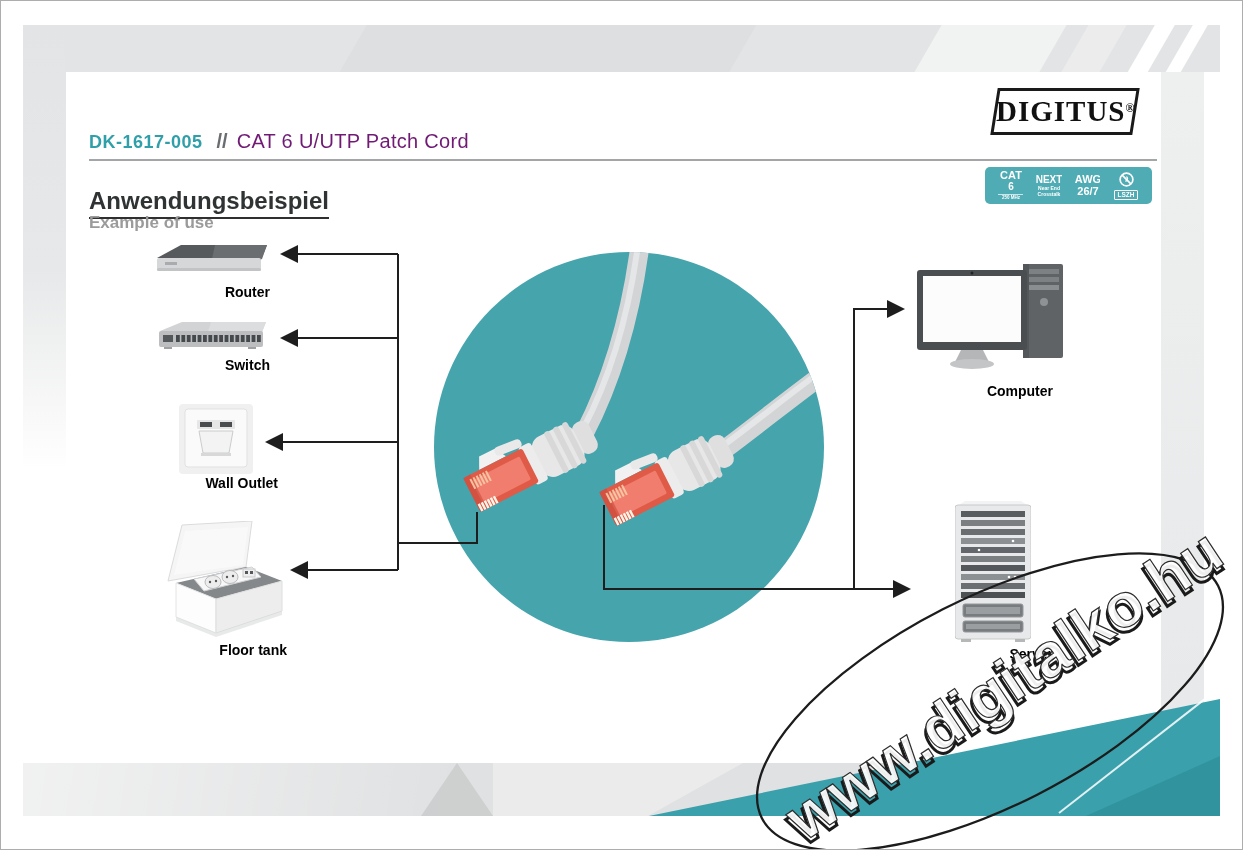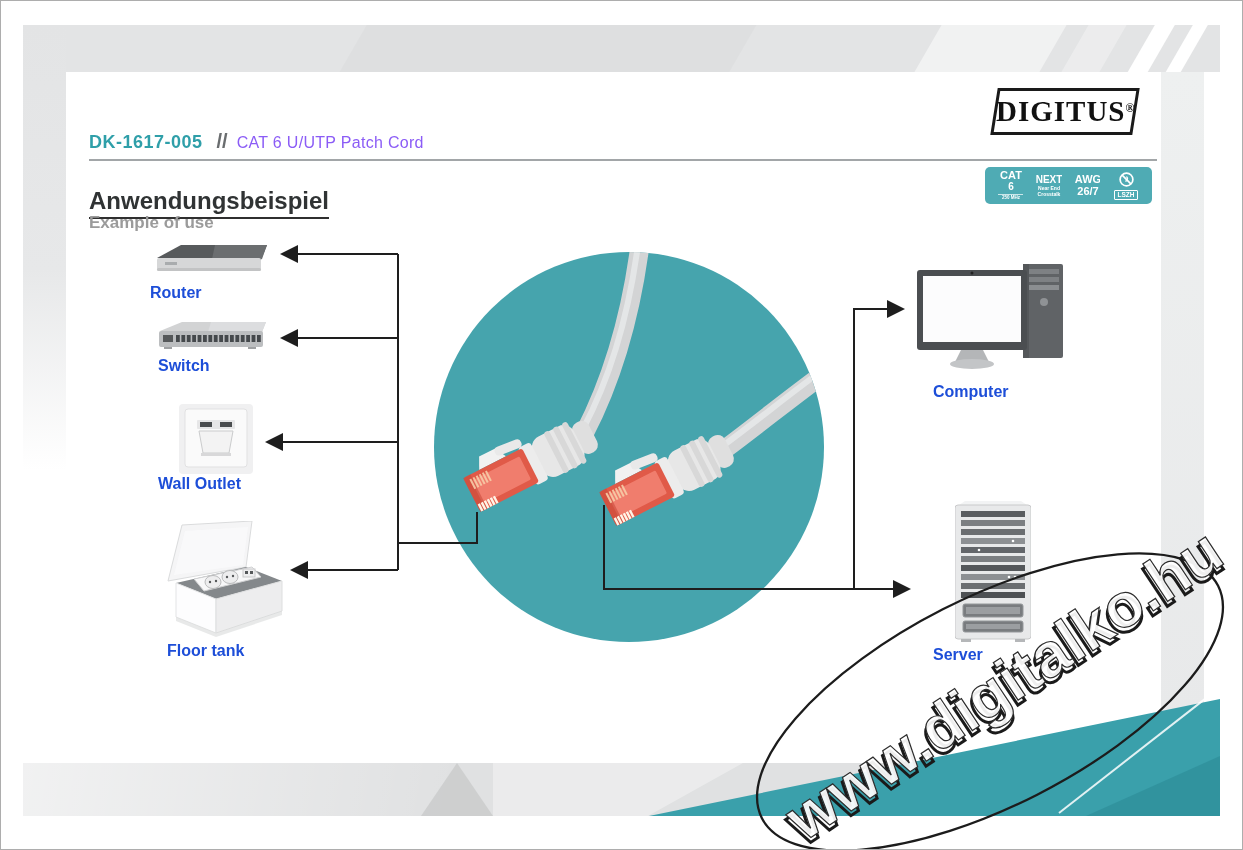--- a/index.html
+++ b/index.html
@@ -36,39 +36,39 @@
   
   .logo{position:absolute;left:993px;top:87px;width:142px;height:47px;border:3px solid #1a1a1a;background:#fff;
     transform:skewX(-9deg);display:flex;align-items:center;justify-content:center;}
   .logo-text{transform:skewX(9deg);font-family:"Liberation Serif",serif;font-weight:bold;font-size:29px;
     letter-spacing:1px;color:#111;line-height:1;}
   .logo-text sup{font-size:12px;vertical-align:9px;letter-spacing:0;}
   
   .title-row{position:absolute;left:88px;top:129px;display:flex;align-items:baseline;white-space:nowrap;}
   .product-code{font-size:18px;font-weight:bold;color:var(--accent-teal,#2f9fa9);letter-spacing:.5px;}
   .title-sep{font-size:20px;color:#6a6d6f;margin:0 9px 0 14px;font-weight:bold;}
-  .product-title{font-size:16px;color:#8b5cf6;letter-spacing:.3px;}
+  .product-title{font-size:20px;color:#701a75;letter-spacing:.3px;}
   .rule{position:absolute;left:88px;top:158px;width:1068px;height:2px;background:#a2a6a8;}
   .sec-de{position:absolute;left:88px;top:186px;font-size:24px;font-weight:bold;color:#303334;
     border-bottom:2px solid #2f2f2f;padding-bottom:2px;}
   .sec-en{position:absolute;left:88px;top:212px;font-size:17px;font-weight:bold;color:var(--text-gray,#9b9b9b);}
   
   .badge{position:absolute;top:166px;width:52px;height:37px;background:var(--badge-teal,#4fabb4);border-radius:5px;
     color:#fff;display:flex;flex-direction:column;align-items:center;justify-content:center;text-align:center;
     font-weight:bold;line-height:1;}
   .badge .l1{font-size:11px;}
   .badge .l2{font-size:10px;margin-top:1px;}
   .badge .l2s{font-size:5px;margin-top:1px;}
   .badge .l3{font-size:4.5px;margin-top:2px;border-top:1px solid rgba(255,255,255,.7);padding-top:1px;width:26px;}
   .badge .lszh-box{font-size:6.5px;border:1px solid #fff;border-radius:1px;padding:1px 3px;margin-top:2px;}
   
   .circle{position:absolute;left:433px;top:251px;width:390px;height:390px;border-radius:50%;
     background:var(--circle-teal,#46a4ad);overflow:hidden;}
   .dev{position:absolute;}
-  .dev-label{position:absolute;font-weight:bold;font-size:16px;color:#1d4ed8;text-align:left;}
+  .dev-label{position:absolute;font-weight:bold;font-size:14px;color:#000000;text-align:right;}
   .overlay-svg{position:absolute;left:0;top:0;pointer-events:none;}
   .wm-shadow{font-family:"Liberation Sans",sans-serif;font-weight:bold;font-size:62px;fill:none;stroke:#1a1a1a;stroke-width:3px;}
   .wm-main{font-family:"Liberation Sans",sans-serif;font-weight:bold;font-size:62px;fill:rgba(255,255,255,.93);
     stroke:#2d2d2d;stroke-width:1.2px;}
 </style>
 </head>
 <body>
 
 <div class="canvas">
 

